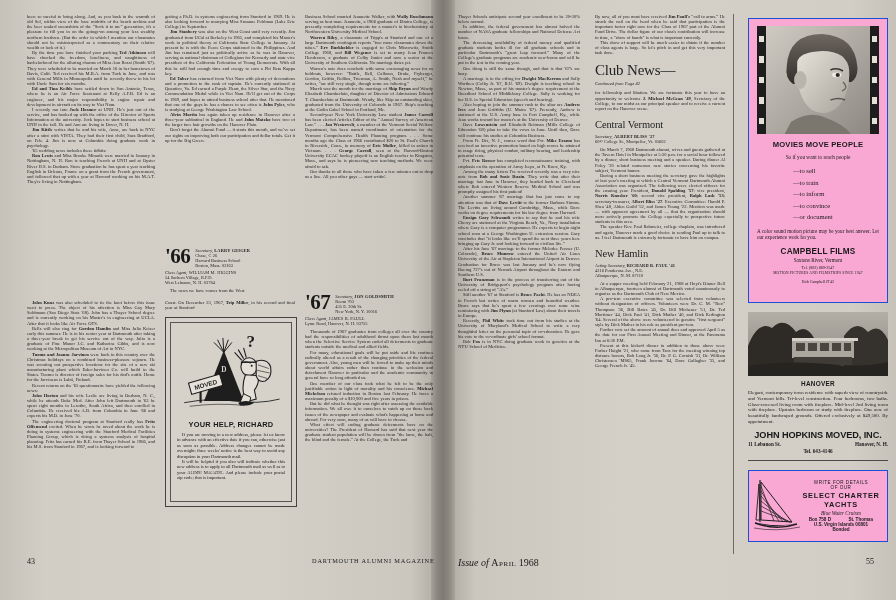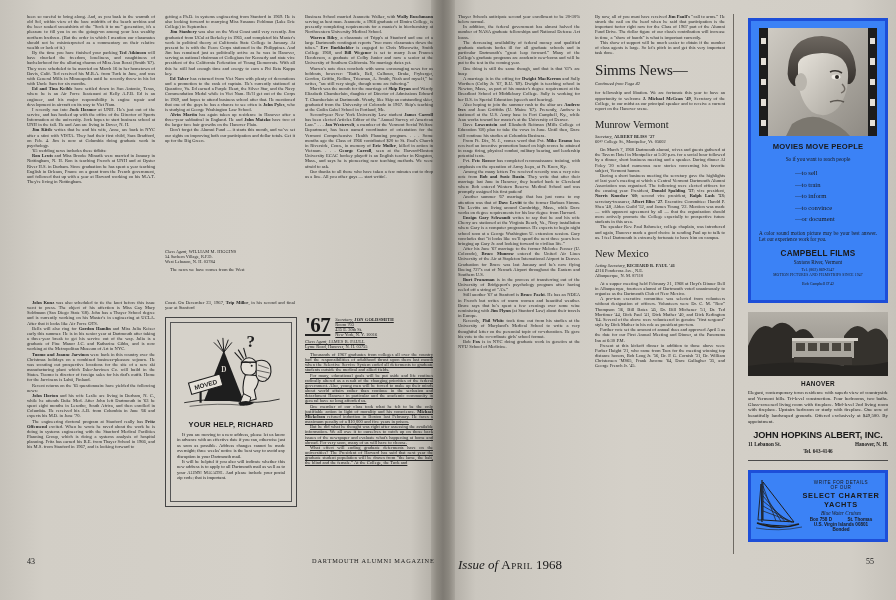--- a/index.html
+++ b/index.html
@@ -95,22 +95,22 @@
   #helpad-body p { margin: 0; text-indent: 5px; }
   #helpad-body .sc { font-variant: small-caps; letter-spacing: 0.2px; }
 
   
   #adrule {
     position: absolute; left: 733px; top: 14px; width: 1px; height: 540px;
     background: #6e6a63;
   }
   .adbox {
     position: absolute;
-    background: #3b82f6;
-    border: 3px solid #1d4ed8;
+    background: #f9a8d4;
+    border: 1px solid #1d4ed8;
   }
   #ad-campbell { left: 748px; top: 18px; width: 140px; height: 285px; padding: 7px 8px; }
   #filmstrip {
     width: 100%; height: 108px; background: #1d1d1d;
     position: relative; display: flex; align-items: stretch;
   }
   .sprockets { width: 9px; display: flex; flex-direction: column;
                justify-content: space-around; align-items: center; padding: 3px 0; }
   .sprocket { width: 5px; height: 6.5px; background: #e4e0d8; }
   #photo-boy { flex: 1; position: relative; overflow: hidden;
@@ -168,21 +168,21 @@
   
   .folio { position: absolute; font-size: 8px; }
   #folio-left  { left: 27px;  top: 557px; }
   #folio-right { left: 866px; top: 557px; }
   #runhead-left {
     position: absolute; left: 312px; top: 557px;
     font-size: 6.3px; font-variant: small-caps; letter-spacing: 0.85px;
   }
   #runhead-right {
     position: absolute; left: 458px; top: 557px;
-    font-size: 13px;
+    font-size: 10px;
   }
   #runhead-right .it { font-style: italic; }
   #runhead-right .sc { font-variant: small-caps; letter-spacing: 0.5px; }
 </style>
 </head>
 <body>
 
 <div id="spread">
 
   <div class="page" id="page-left"></div>
@@ -210,20 +210,29 @@
 
   <div class="col" style="left:165px; top:14px; width:130px; height:232px;">
     <p class="noind">getting a Ph.D. in systems engineering from Stanford in 1969. He is also looking forward to marrying Miss Susanne Pohlman (Lake Erie College) in September.</p>
     <p><b>Jim Stanbery</b><span> was also on the West Coast until very recently. Jim graduated from UCal at Berkeley in 1965, and completed his Master's work in political theory at California State College in January. At present he is with the Peace Corps stationed in the Philippines. And Jim has remained just as politically active as he was in Hanover, serving as national chairman of Collegians for Kennedy and state vice president of the California Federation of Young Democrats. With all this he still had enough time and energy to earn a Phi Beta Kappa key.</span></p>
     <p><b>Ed Taber</b><span> has returned from Viet Nam with plenty of decorations and a promotion to the rank of captain. He's currently stationed at Quantico, Va. Ed earned a Purple Heart, the Silver Star, and the Navy Commendation Medal while in Viet Nam. He'll get out of the Corps in 1969, and hopes to attend business school after that. He mentioned that one of the guys he has a chance to see often is </span><b>John Pyles</b><span>, who is studying at George Washington Law School.</span></p>
     <p><b>Alvin Martin</b><span> has again taken up residence in Hanover after a three-year sabbatical in England. He and </span><b>John Matzko</b><span> have two of the larger face hair growths on the Hanover Plain.</span></p>
     <p>Don't forget the Alumni Fund — it starts this month, and we've set our sights on improving both our participation and dollar totals. Get it up for the Big Green.</p>
   </div>
 
   <div class="col" style="left:165px; top:247px; width:130px; height:60px;">
+    <div class="classhead">
+      <div class="yearnum">'66</div>
+      <div class="secinfo">
+        <div><span class="lbl">Secretary, </span><span class="sc">LARRY GEIGER</span></div>
+        <div>Chase, C 26</div>
+        <div>Harvard Business School</div>
+        <div>Boston, Mass. 02163</div>
+      </div>
+    </div>
     <div class="agentinfo">
       <div><span class="lbl">Class Agent, </span><span class="sc">WILLIAM M. HIGGINS</span></div>
       <div>54 Sachem Village, R.F.D.</div>
       <div>West Lebanon, N. H. 03784</div>
     </div>
     <p>The news we have comes from the West</p>
   </div>
 
   <div class="col" style="left:165px; top:300px; width:130px; height:16px;">
     <p class="noind"><span>Coast. On December 23, 1967, </span><b>Trip Miller</b><span>, in his second and final year at Stanford</span></p>
@@ -285,21 +294,21 @@
 
   <div class="col" style="left:305px; top:14px; width:128px; height:286px;">
     <p class="noind"><span>Business School married Jeannette Walker, with </span><b>Wally Buschmann</b><span> serving as best man. Jeannette, a 1966 graduate of Elmira College, is presently completing requirements for a master's in biochemistry at Northwestern University Medical School.</span></p>
     <p><b>Warren Riley</b><span>, a classmate of Tripp's at Stanford and one of a large Dartmouth contingent reports “two more classmates down the tubes.” </span><b>Erv Burkholder</b><span> is engaged to Chris Miscowitz, Smith College 1968, and </span><b>Bill Wegener</b><span> is set to marry Jean Frances Henderson, a graduate of Colby Junior and now a senior at the University of Southern California. No marriage dates yet.</span></p>
     <p>Warren's note does conclude with some encouraging news for us holdouts, however: “Battle, Bell, Calhoun, Drake, Fryberger, Gordon, Griffin, Rollins, Triesman, A. Smith, Nash and myself,” he writes, “are still very single, though some are faltering.”</p>
     <p><span>March was the month for the marriage of </span><b>Skip Bryan</b><span> and Wendy Elizabeth Chamberlain, daughter of Director of Admissions Edward T. Chamberlain at Dartmouth. Wendy, like Skip an outstanding skier, graduated from the University of Colorado in 1967. Skip's teaching at the Catlin Gabel School in Portland, Me.</span></p>
     <p><span>Second-year New York University Law student </span><b>James Carroll</b><span> has been elected Articles Editor of the “Annual Survey of American Law.” . . . </span><b>Jan Westervelt</b><span>, a member of the Vermont Social Welfare Department, has been named coordinator of orientation for the Vermont Comprehensive Health Planning program. . . . Some months ago the Class of 1966 contributed $20 to St. Paul's Church in Riverside, Conn., in memory of </span><b>Eric Muller</b><span>, killed in action in Vietnam. . . . </span><b>George Carroll</b><span>, seen at the Harvard-Boston University ECAC hockey playoff is an English teacher in Kingston, Mass., and says he is pioneering new teaching methods. We were afraid to ask.</span></p>
     <p>Our thanks to all those who have taken a few minutes out to drop us a line. All you other guys — start writin'.</p>
   </div>
 
-  <div class="col" style="left:305px; top:316px; width:128px; height:245px;text-decoration:underline;">
+  <div class="col" style="left:305px; top:293px; width:128px; height:245px;">
     <div class="classhead">
       <div class="yearnum">'67</div>
       <div class="secinfo">
         <div><span class="lbl">Secretary, </span><span class="sc">JON GOLDSMITH</span></div>
         <div>Room 703</div>
         <div>435 E. 30th St.</div>
         <div>New York, N. Y. 10016</div>
       </div>
     </div>
     <div class="agentinfo">
@@ -330,34 +339,34 @@
     <p><b>Burt Franzman</b><span> is in the process of transferring out of the University of Bridgeport's psychology program after having reeled off a string of “A's.”</span></p>
     <p><span>Still another '67 at Stanford is </span><b>Bruce Pacht</b><span>. He has an NDEA in French but writes of warm women and beautiful weather. Bruce says that he's spent a few evenings over some wine reminiscing with </span><b>Jim Flynn</b><span> (at Stanford Law) about their travels in Europe.</span></p>
     <p><span>Recently, </span><b>Phil White</b><span> took time out from his studies at the University of Maryland's Medical School to write a very thoughtful letter on the perennial topic of co-education. He gave his vote to the co-ordinate girls' school format.</span></p>
     <p><span>Bob </span><b>Fox</b><span> is in NYC doing graduate work in genetics at the NYU School of Medicine.</span></p>
   </div>
 
   <div class="col" style="left:595px; top:14px; width:130px; height:534px;">
     <p class="noind"><span>By now, all of you must have received </span><b>Jim Paull's</b><span> “call to arms.” He struck the nail on the head when he said that participation is the important factor right now for the Class of 1967 part of the Alumni Fund Drive. The dollar figure of our class's contribution will increase in time, a “show of hands” is what is important currently.</span></p>
     <p>This show of support will be much easier to obtain if the number of class agents is large. So let's pitch in and get this very important task done.</p>
 
-    <h2 class="clubnews-h">Simms News—</h2>
+    <h2 class="clubnews-h">Club News—</h2>
     <div class="contfrom">Continued from Page 42</div>
     <p class="noind"><span>for fellowship and libation. We are fortunate this year to have an opportunity to welcome </span><b>J. Michael McGean '49</b><span>, Secretary of the College, to our midst as our principal speaker and to receive a current report on the Hanover scene.</span></p>
 
-    <h3 class="club-h">Munrow Vermont</h3>
+    <h3 class="club-h">Central Vermont</h3>
     <div class="secinfo">
       <div><span class="lbl">Secretary, </span><span class="sc">ALBERT BLISS '27</span></div>
       <div>60½ College St., Montpelier, Vt. 05602</div>
     </div>
     <p style="margin-top:3px;">On March 7, 1968 Dartmouth alumni, wives and guests gathered at the Tavern Hotel in Montpelier at 5:30 p.m. for a social hour followed by a dinner, short business meeting and a speaker. During dinner Al Foley '20 related numerous new stories concerning his favorite subject, Vermont humor.</p>
     <p><span>During a short business meeting the secretary gave the highlights of last year's meeting at which a Central Vermont Dartmouth Alumni Association was organized. The following were elected officers for the ensuing year: President, </span><b>Donald Spalding '57</b><span>; vice president, </span><b>Norris Knosher '60</b><span>; second vice president, </span><b>Ralph Lash '53</b><span>; secretary-treasurer, </span><b>Albert Bliss '27</b><span>. Executive Committee: Harold P. Shea '48, Alden Guild '52, and James Young '22. Mention was made — with apparent agreement by all — that the organization should more actively promote the College especially to prospective future students in this area.</span></p>
     <p>The speaker Rev. Paul Rahmeier, college chaplain, was introduced and again, Hanover made a good choice in sending Paul up to talk to us. I feel Dartmouth is extremely fortunate to have him on campus.</p>
 
-    <h3 class="club-h">New Mexico</h3>
+    <h3 class="club-h">New Hamlin</h3>
     <div class="secinfo">
       <div><span class="lbl">Acting Secretary, </span><span class="sc">RICHARD B. PAUL '41</span></div>
       <div>4216 Ponderosa Ave., N.E.</div>
       <div>Albuquerque, N. M. 87110</div>
     </div>
     <p style="margin-top:3px;">At a supper meeting held February 21, 1968 at Hoyt's Dinner Bell in Albuquerque, fourteen alumni of Dartmouth voted unanimously to organize as the Dartmouth Club of New Mexico.</p>
     <p>A pro-tem executive committee was selected from volunteers without designation of officers. Volunteers were Dr. C. M. “Roo” Thompson '36, Bill Bates '45, Dr. Bill Michener '51, Dr. Ted Mortimer '44, Dick Paul '41, Dick Mather '40, and Dick Redington '64. Several of the above were volunteered in genuine “first sergeant” style by Dick Mather in his role as president pro-tem.</p>
     <p>Further vote set the amount of annual dues and approved April 5 as the date for our First Annual Meeting and Dinner, at the Panorama Inn at 6:30 P.M.</p>
     <p>Present at this kickoff dinner in addition to those above were Furber Haight '21, who came from Taos for the meeting winning top distance honors, Bob Long Jr. '56, Dr. P. G. Cornish '31, Dr. William Christensen 'MS65, Frank Jacome '64, Dave Gallagher '35, and George French Jr. '45.</p>
   </div>
@@ -455,21 +464,21 @@
           <rect x="96" y="31" width="7" height="8"></rect>
         </g>
 
         <rect x="46" y="45" width="58" height="8" fill="#3f3b36"></rect>
 
         <path d="M0 54 Q40 48 80 52 Q115 56 140 50 L140 64 L0 64 Z" fill="#262421"></path>
       </svg>
     </div>
     <div id="denman-title">HANOVER</div>
     <div id="denman-body">Elegant, contemporary town residence with superb view of countryside and Vermont hills. Tri-level construction. Four bedrooms, two baths. Glass-screened living room with fireplace. Mid-level 2nd living room with fireplace. Upstairs bedroom or study with fireplace. One acre of beautifully landscaped grounds. Offered exclusively at $49,500. By appointment.</div>
-    <div id="denman-brand">JOHN HOPKINS ALBERT, INC.</div>
+    <div id="denman-brand">JOHN HOPKINS MOVED, INC.</div>
     <div id="denman-addr">
       <span>11 Lebanon St.</span>
       <span>Hanover, N. H.</span>
     </div>
     <div id="denman-tel">Tel. 643-4146</div>
     <div id="denman-rule"></div>
   </div>
 
   <div class="adbox" id="ad-yacht">
     <div id="yacht-flex">

